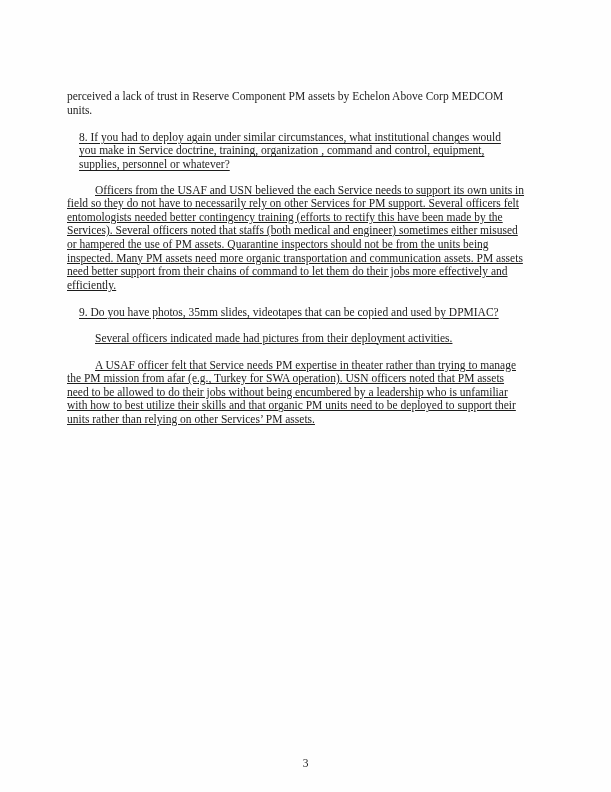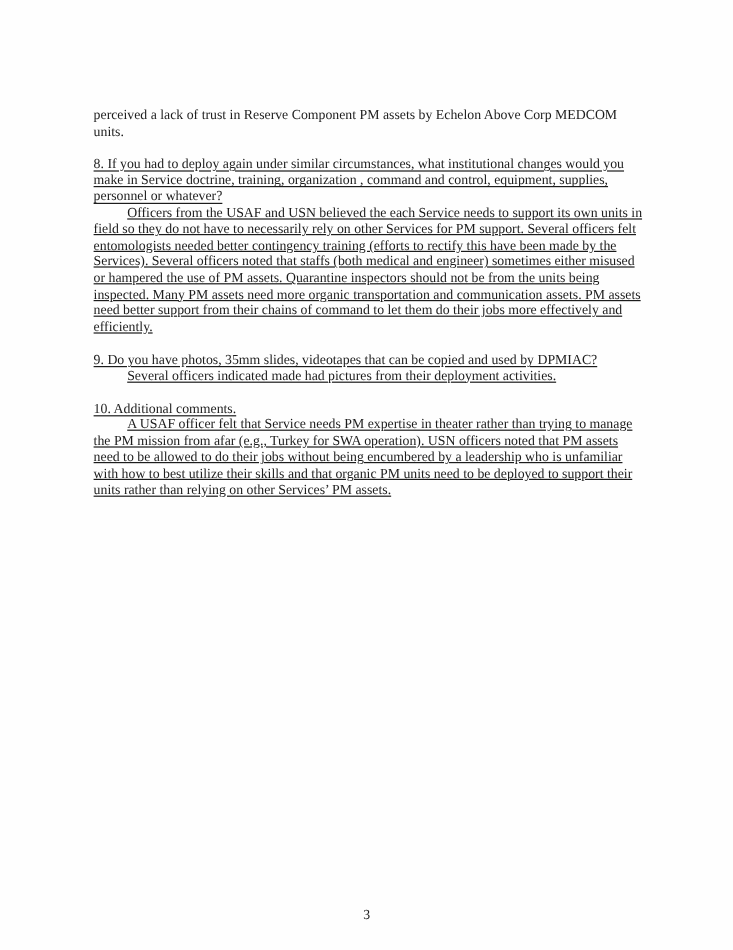--- a/index.html
+++ b/index.html
@@ -25,39 +25,39 @@
     left: 78px;
     top: 53px;
     font-size: 10.5px;
     font-style: italic;
     letter-spacing: 0.1px;
     border-bottom: 1px solid #2a2a2a;
     padding-bottom: 1px;
   }
   .content {
     position: absolute;
-    left: 78px;
+    left: 67px;
     top: 90px;
     width: 460px;
     font-size: 11.5px;
     line-height: 13.6px;
     text-align: left;
   }
   .para {
     margin: 0;
   }
   .para.indent {
     text-indent: 28px;
     text-decoration: underline;
   }
   .section {
     margin-top: 13.6px;
   }
   .heading {
-    margin: 0;
+    margin: 12px;
     text-decoration: underline;
     text-underline-offset: 2px;
   }
   .page-number {
     position: absolute;
     left: 0;
     right: 0;
     top: 757px;
     text-align: center;
     font-size: 11.5px;
@@ -77,21 +77,20 @@
       <p class="heading">8.  If you had to deploy again under similar circumstances, what institutional changes would you make in Service doctrine, training, organization , command and control, equipment, supplies, personnel or whatever?</p>
       <p class="para indent">Officers from the USAF and USN believed the each Service needs to support its own units in field so they do not have to necessarily rely on other Services for PM support.  Several officers felt entomologists needed better contingency training (efforts to rectify this have been made by the Services).  Several officers noted that staffs (both medical and engineer) sometimes either misused or hampered the use of PM assets.  Quarantine inspectors should not be from the units being inspected.  Many PM assets need more organic transportation and communication assets. PM assets need better support from their chains of command to let them do their jobs more effectively and efficiently.</p>
     </div>
 
     <div class="section">
       <p class="heading">9.  Do you have photos, 35mm slides, videotapes that can be copied and used by DPMIAC?</p>
       <p class="para indent">Several officers indicated made had pictures from their deployment activities.</p>
     </div>
 
     <div class="section">
-      <p class="heading">10. Additional comments.</p>
       <p class="para indent">A USAF officer felt that Service needs PM expertise in theater rather than trying to manage the PM mission from afar (e.g., Turkey for SWA operation).  USN officers noted that PM assets need to be allowed to do their jobs without being encumbered by a leadership who is unfamiliar with how to best utilize their skills and that organic PM units need to be deployed to support their units rather than relying on other Services’ PM assets.</p>
     </div>
 
   </div>
 
   <div class="page-number">3</div>
 
 </div>
 
 </body></html>

